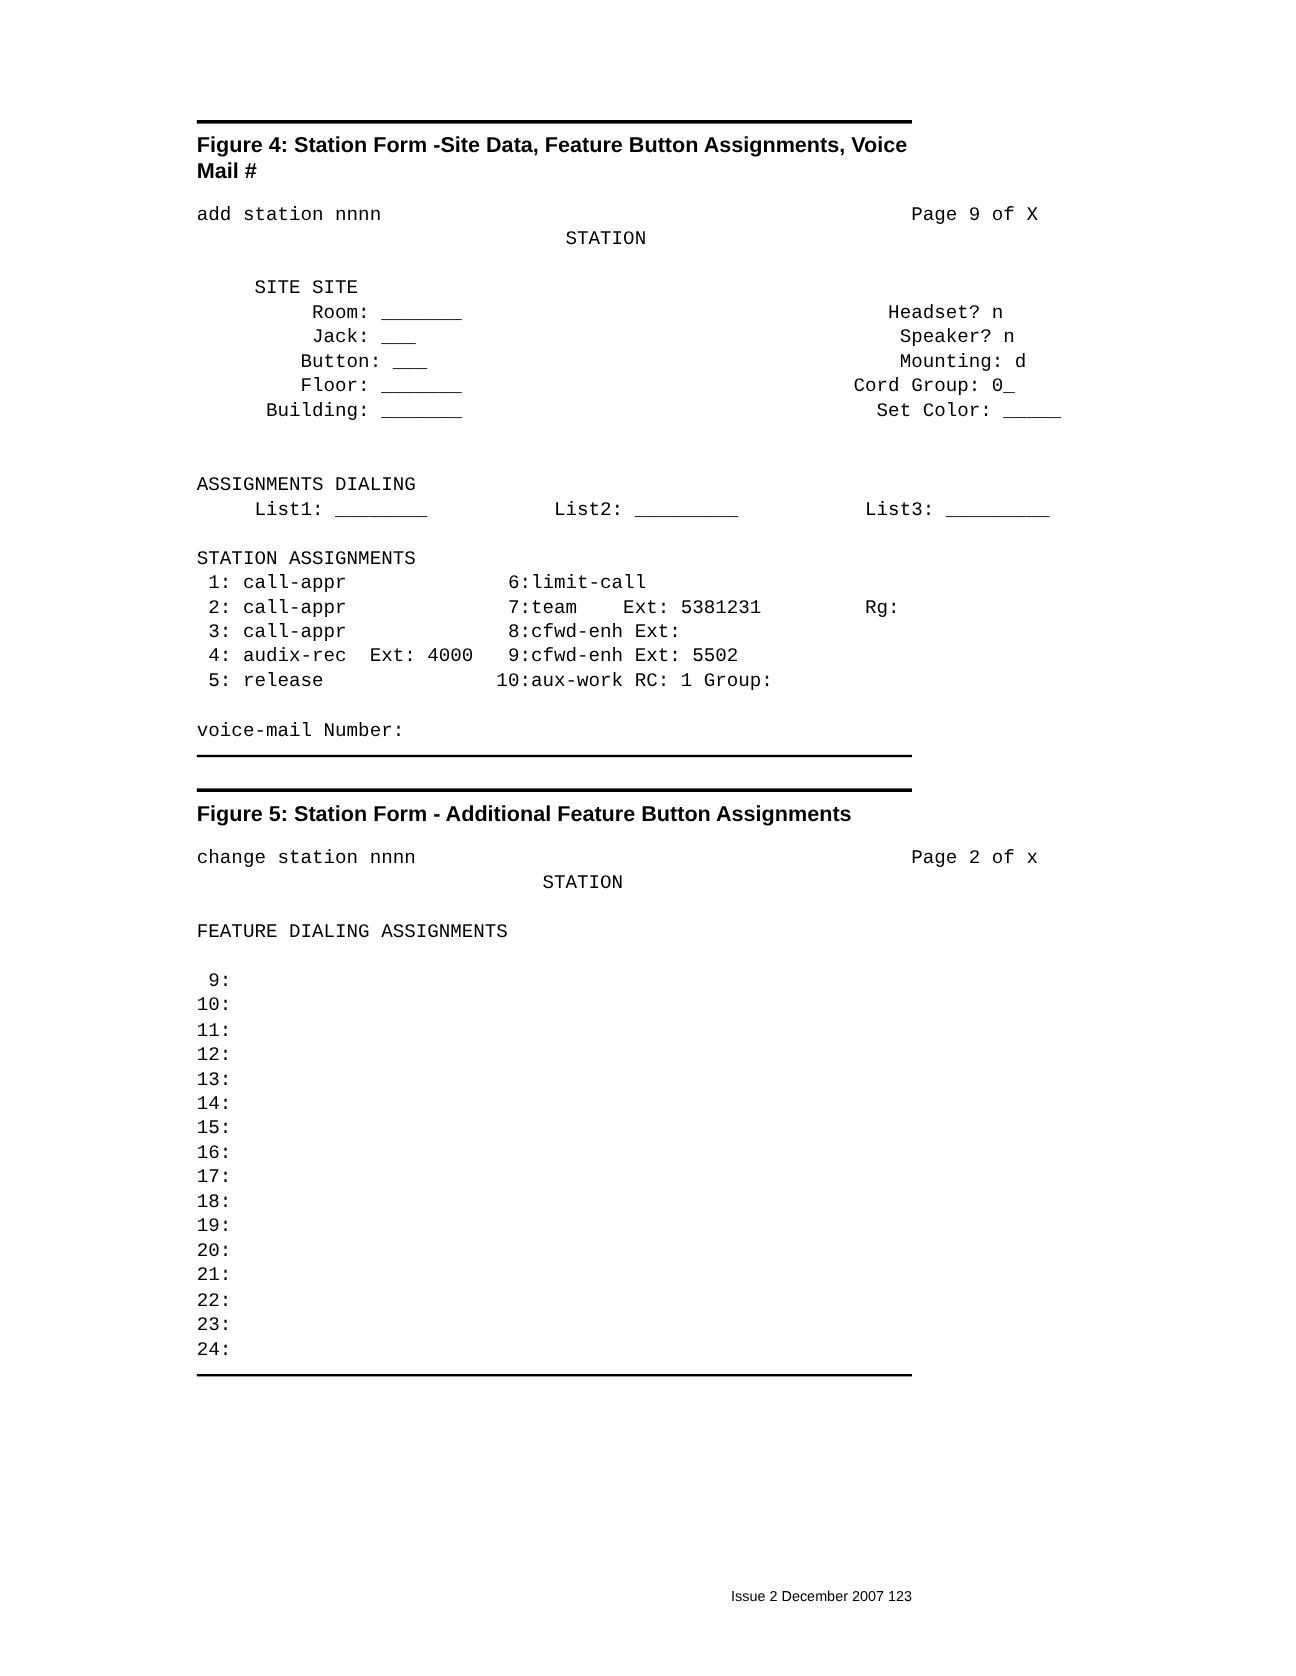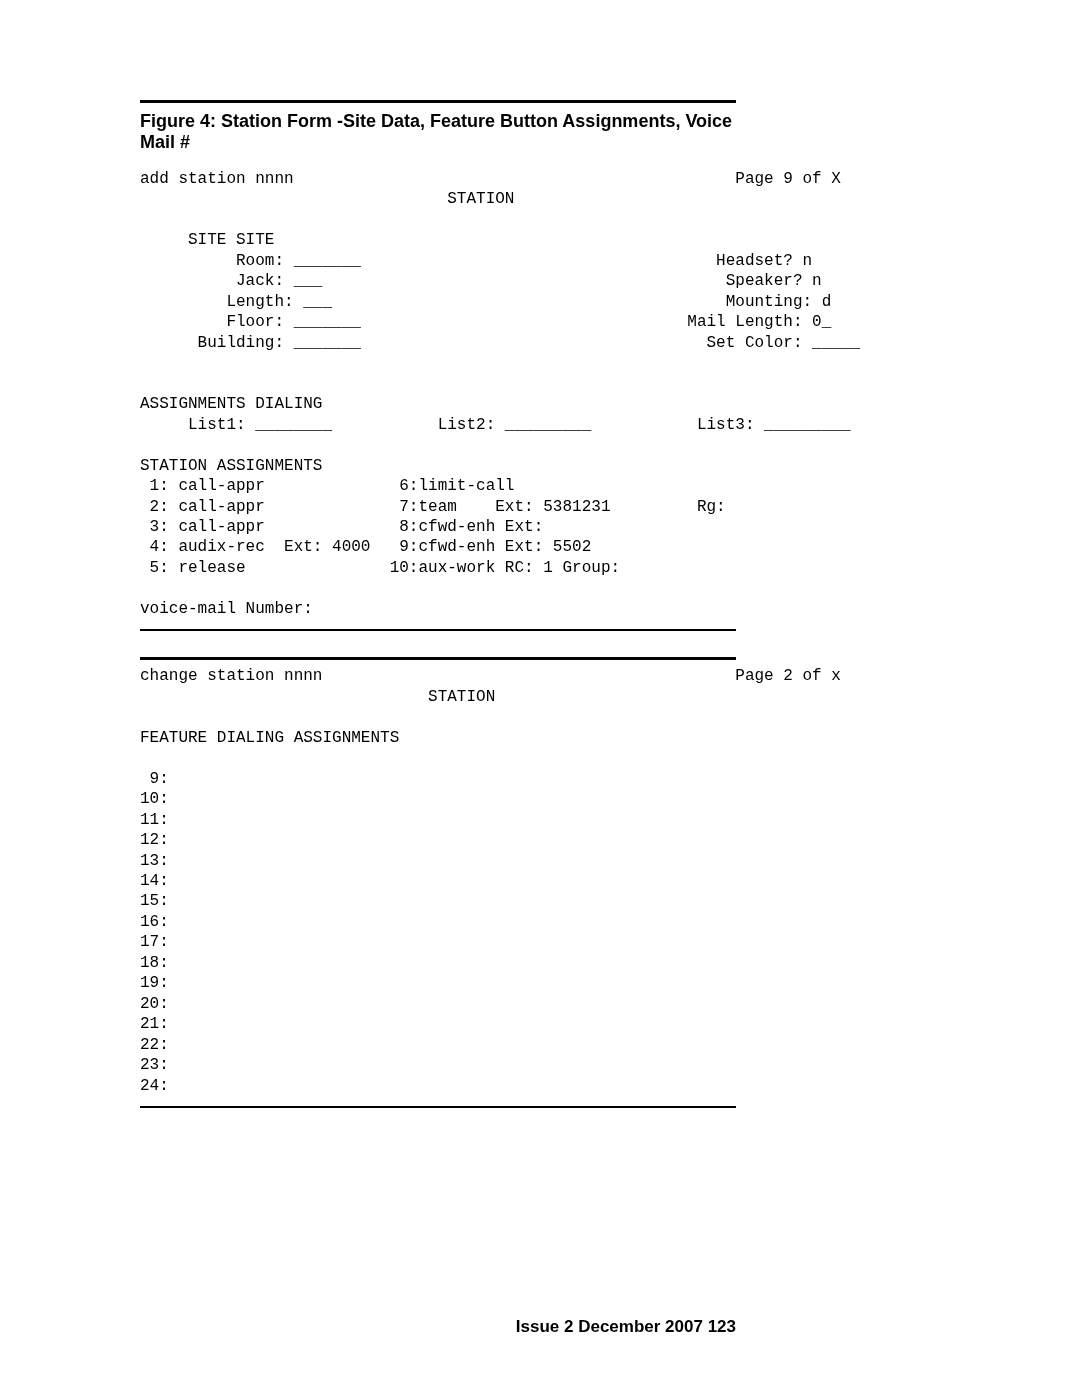--- a/index.html
+++ b/index.html
@@ -9,20 +9,21 @@
     font-family: "Helvetica Neue", Arial, sans-serif;
     color: #000;
     width: 1080px;
   }
   .page {
     width: 876px;
     min-height: 1397px;
     position: relative;
     box-sizing: border-box;
     padding: 100px 140px 93px 140px;
+    margin-left: 24px;
   }
   .rule {
     border: 0;
     border-top: 3px solid #000;
     margin: 0;
   }
   .rule-thin {
     border: 0;
     border-top: 2px solid #000;
     margin: 0;
@@ -38,60 +39,61 @@
     font-size: 16px;
     line-height: 1.28;
     white-space: pre;
     padding: 6px 0 10px 0;
   }
   .footer {
     position: absolute;
     bottom: 60px;
     right: 140px;
     font-family: "Helvetica Neue", Arial, sans-serif;
-    font-weight: 700;
-    font-size: 17px;
+    font-weight: 400;
+    font-size: 12px;
   }
 </style>
 </head>
 <body>
 
 <div class="page">
 
   <hr class="rule">
   <div class="fig-title">Figure 4: Station Form -Site Data, Feature Button Assignments, Voice Mail #</div>
 
   <div class="terminal"><span>add station nnnn                                              Page 9 of X</span>
 <span>                                STATION</span>
 
 <span>     SITE SITE</span>
 <span>          Room: _______                                     Headset? n</span>
 <span>          Jack: ___                                          Speaker? n</span>
-<span>         Length: ___                                         Mounting: d</span>
-<span>         Floor: _______                                  Mail Length: 0_</span>
+<span>         Button: ___                                         Mounting: d</span>
+<span>         Floor: _______                                  Cord Group: 0_</span>
 <span>      Building: _______                                    Set Color: _____</span>
 
 
 <span>ASSIGNMENTS DIALING</span>
 <span>     List1: ________           List2: _________           List3: _________</span>
 
 <span>STATION ASSIGNMENTS</span>
 <span> 1: call-appr              6:limit-call</span>
 <span> 2: call-appr              7:team    Ext: 5381231         Rg:</span>
 <span> 3: call-appr              8:cfwd-enh Ext:</span>
 <span> 4: audix-rec  Ext: 4000   9:cfwd-enh Ext: 5502</span>
 <span> 5: release               10:aux-work RC: 1 Group:</span>
 
 <span>voice-mail Number:</span></div>
 
   <hr class="rule-thin">
 
   <div style="height:26px"></div>
 
   <hr class="rule">
+  <div class="fig-title">Figure 5: Station Form - Additional Feature Button Assignments</div>
 
   <div class="terminal"><span>change station nnnn                                           Page 2 of x</span>
 <span>                              STATION</span>
 
 <span>FEATURE DIALING ASSIGNMENTS</span>
 
 <span> 9:</span>
 <span>10:</span>
 <span>11:</span>
 <span>12:</span>

